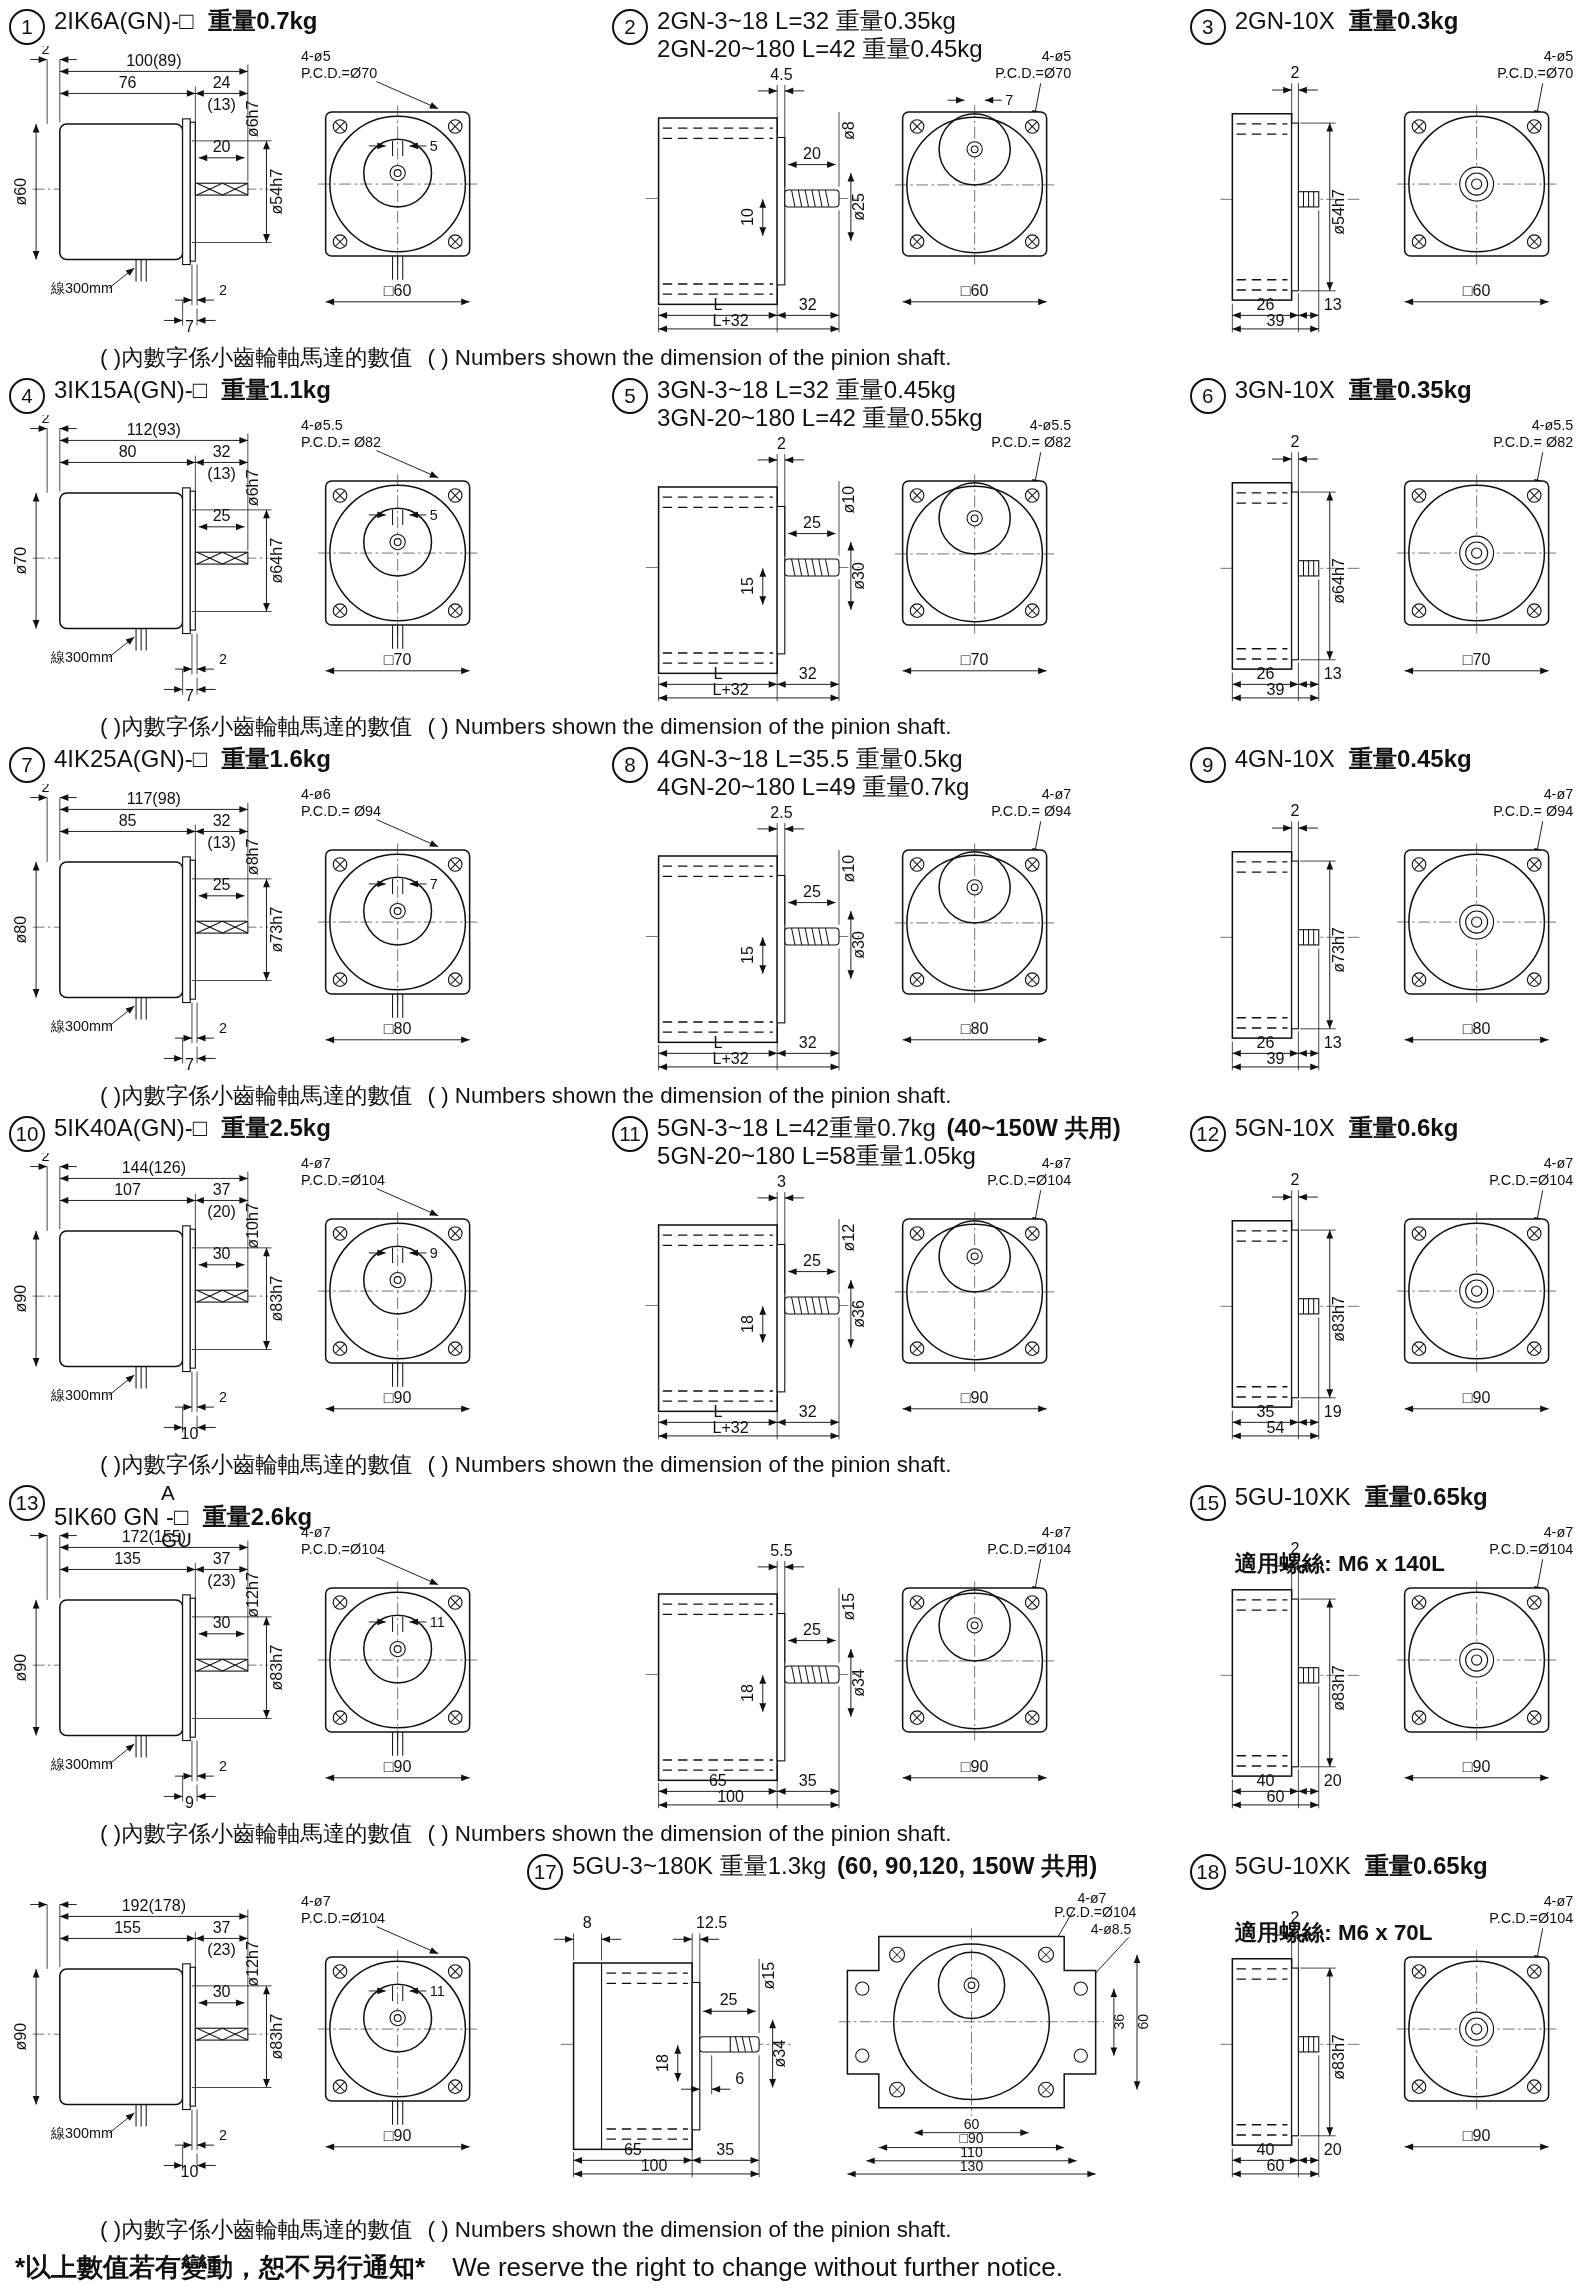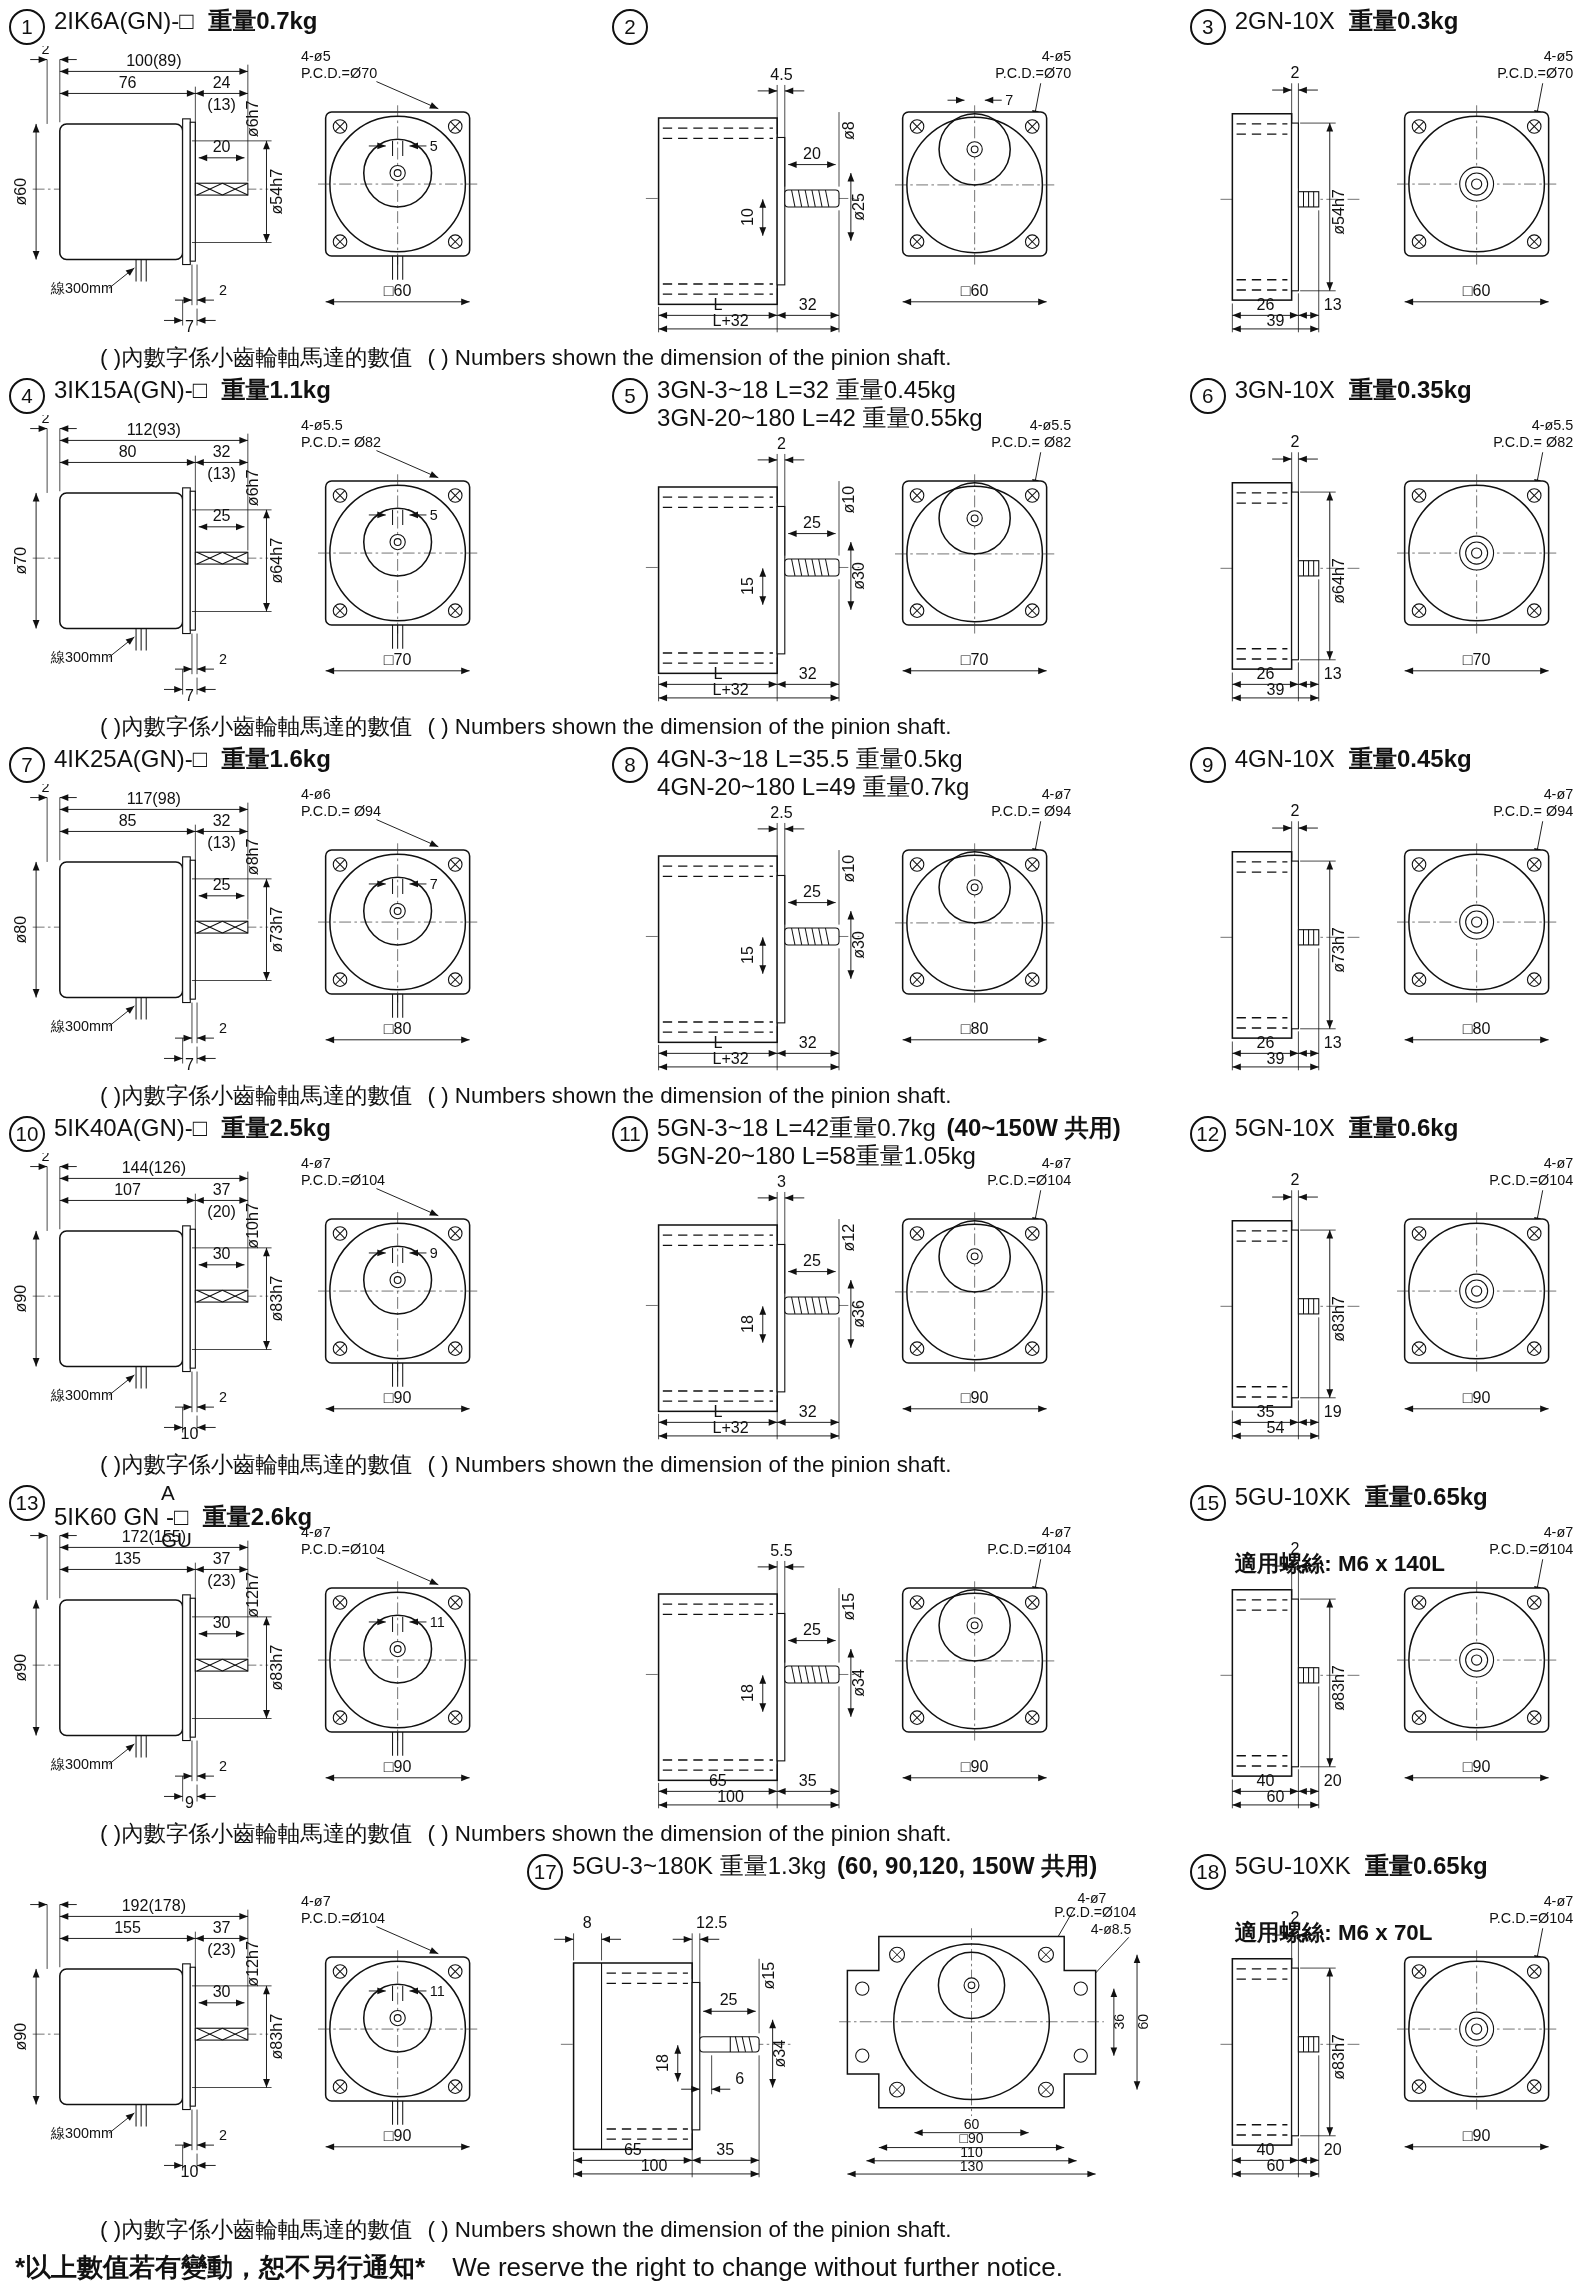--- a/index.html
+++ b/index.html
@@ -157,20 +157,24 @@
     <line class="hatch" x1="120" y1="248" x2="120" y2="276"></line>
     <line class="hatch" x1="126" y1="248" x2="126" y2="276"></line>
     <line class="dim" x1="35" y1="302" x2="205" y2="302" marker-start="url(#arw)" marker-end="url(#arw)"></line>
     <text x="120" y="295">□60</text>
   </svg>
   </div>
 </div>
           <div class="item has-key">
   <div class="item-head">
     <span class="numcircle">2</span>
+    <span class="t-stack">
+      <span class="t-line"><span>2GN-3~18 L=32 重量0.35kg</span></span>
+      <span class="t-line">2GN-20~180 L=42 重量0.45kg</span>
+    </span>
   </div>
   <div class="views">
   <svg viewBox="0 0 300 340">
     <line class="ctr" x1="40" y1="180" x2="292" y2="180"></line>
     <g>
       <rect class="ol" x="55" y="85" width="140" height="220"></rect>
       <line class="dash" x1="60" y1="97" x2="190" y2="97"></line>
       <line class="dash" x1="60" y1="109" x2="190" y2="109"></line>
       <line class="dash" x1="60" y1="281" x2="190" y2="281"></line>
       <line class="dash" x1="60" y1="293" x2="190" y2="293"></line>

